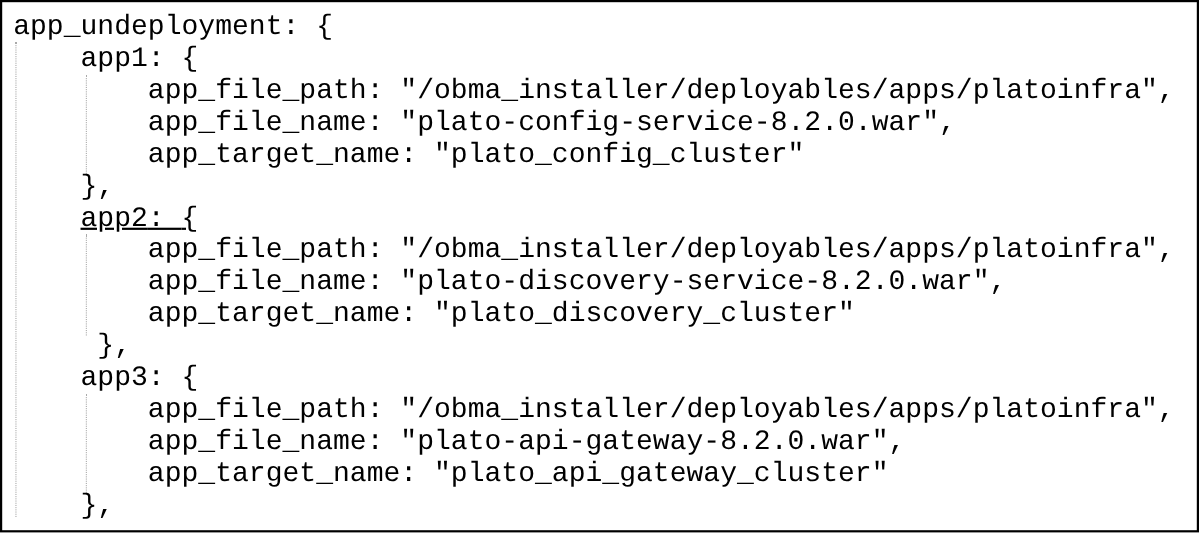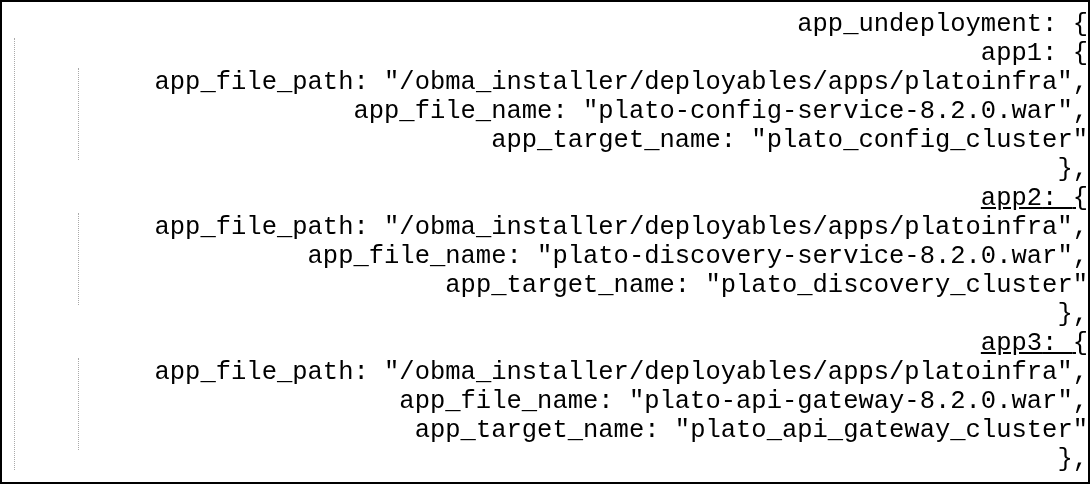--- a/index.html
+++ b/index.html
@@ -19,21 +19,20 @@
     background: var(--background, #fff);
     overflow: hidden;
   }
   .code-block {
     position: relative;
     padding: 8px 0 0 10px;
     font-family: "Liberation Mono", "DejaVu Sans Mono", monospace;
     font-size: 25.5px;
     line-height: 29px;
     color: var(--key, #000);
-    text-align: right;
   }
   .code-line {
     white-space: pre;
     height: 29px;
   }
   .indent-guide {
     position: absolute;
     width: 0;
     border-left: 1px dotted var(--guide, #a9a9a9);
   }
@@ -55,19 +54,19 @@
       <div class="code-line" style="padding-left: 4ch;"><span class="tok-k">app1</span><span class="tok-p">: </span><span class="tok-b">{</span></div>
       <div class="code-line" style="padding-left: 8ch;"><span class="tok-k">app_file_path</span><span class="tok-p">: </span><span class="tok-s">"/obma_installer/deployables/apps/platoinfra"</span><span class="tok-b">,</span></div>
       <div class="code-line" style="padding-left: 8ch;"><span class="tok-k">app_file_name</span><span class="tok-p">: </span><span class="tok-s">"plato-config-service-8.2.0.war"</span><span class="tok-b">,</span></div>
       <div class="code-line" style="padding-left: 8ch;"><span class="tok-k">app_target_name</span><span class="tok-p">: </span><span class="tok-s">"plato_config_cluster"</span></div>
       <div class="code-line" style="padding-left: 4ch;"><span class="tok-b">},</span></div>
       <div class="code-line" style="padding-left: 4ch; text-decoration: underline;"><span class="tok-k">app2</span><span class="tok-p">: </span><span class="tok-b">{</span></div>
       <div class="code-line" style="padding-left: 8ch;"><span class="tok-k">app_file_path</span><span class="tok-p">: </span><span class="tok-s">"/obma_installer/deployables/apps/platoinfra"</span><span class="tok-b">,</span></div>
       <div class="code-line" style="padding-left: 8ch;"><span class="tok-k">app_file_name</span><span class="tok-p">: </span><span class="tok-s">"plato-discovery-service-8.2.0.war"</span><span class="tok-b">,</span></div>
       <div class="code-line" style="padding-left: 8ch;"><span class="tok-k">app_target_name</span><span class="tok-p">: </span><span class="tok-s">"plato_discovery_cluster"</span></div>
       <div class="code-line" style="padding-left: 5ch;"><span class="tok-b">},</span></div>
-      <div class="code-line" style="padding-left: 4ch; text-decoration: underline;"><span class="tok-k">app3</span><span class="tok-p">: </span><span class="tok-b">{</span></div>
+      <div class="code-line" style="padding-left: 4ch;"><span class="tok-k">app3</span><span class="tok-p">: </span><span class="tok-b">{</span></div>
       <div class="code-line" style="padding-left: 8ch;"><span class="tok-k">app_file_path</span><span class="tok-p">: </span><span class="tok-s">"/obma_installer/deployables/apps/platoinfra"</span><span class="tok-b">,</span></div>
       <div class="code-line" style="padding-left: 8ch;"><span class="tok-k">app_file_name</span><span class="tok-p">: </span><span class="tok-s">"plato-api-gateway-8.2.0.war"</span><span class="tok-b">,</span></div>
       <div class="code-line" style="padding-left: 8ch;"><span class="tok-k">app_target_name</span><span class="tok-p">: </span><span class="tok-s">"plato_api_gateway_cluster"</span></div>
       <div class="code-line" style="padding-left: 4ch;"><span class="tok-b">},</span></div>
     </div>
 </div>
 
 </body></html>

